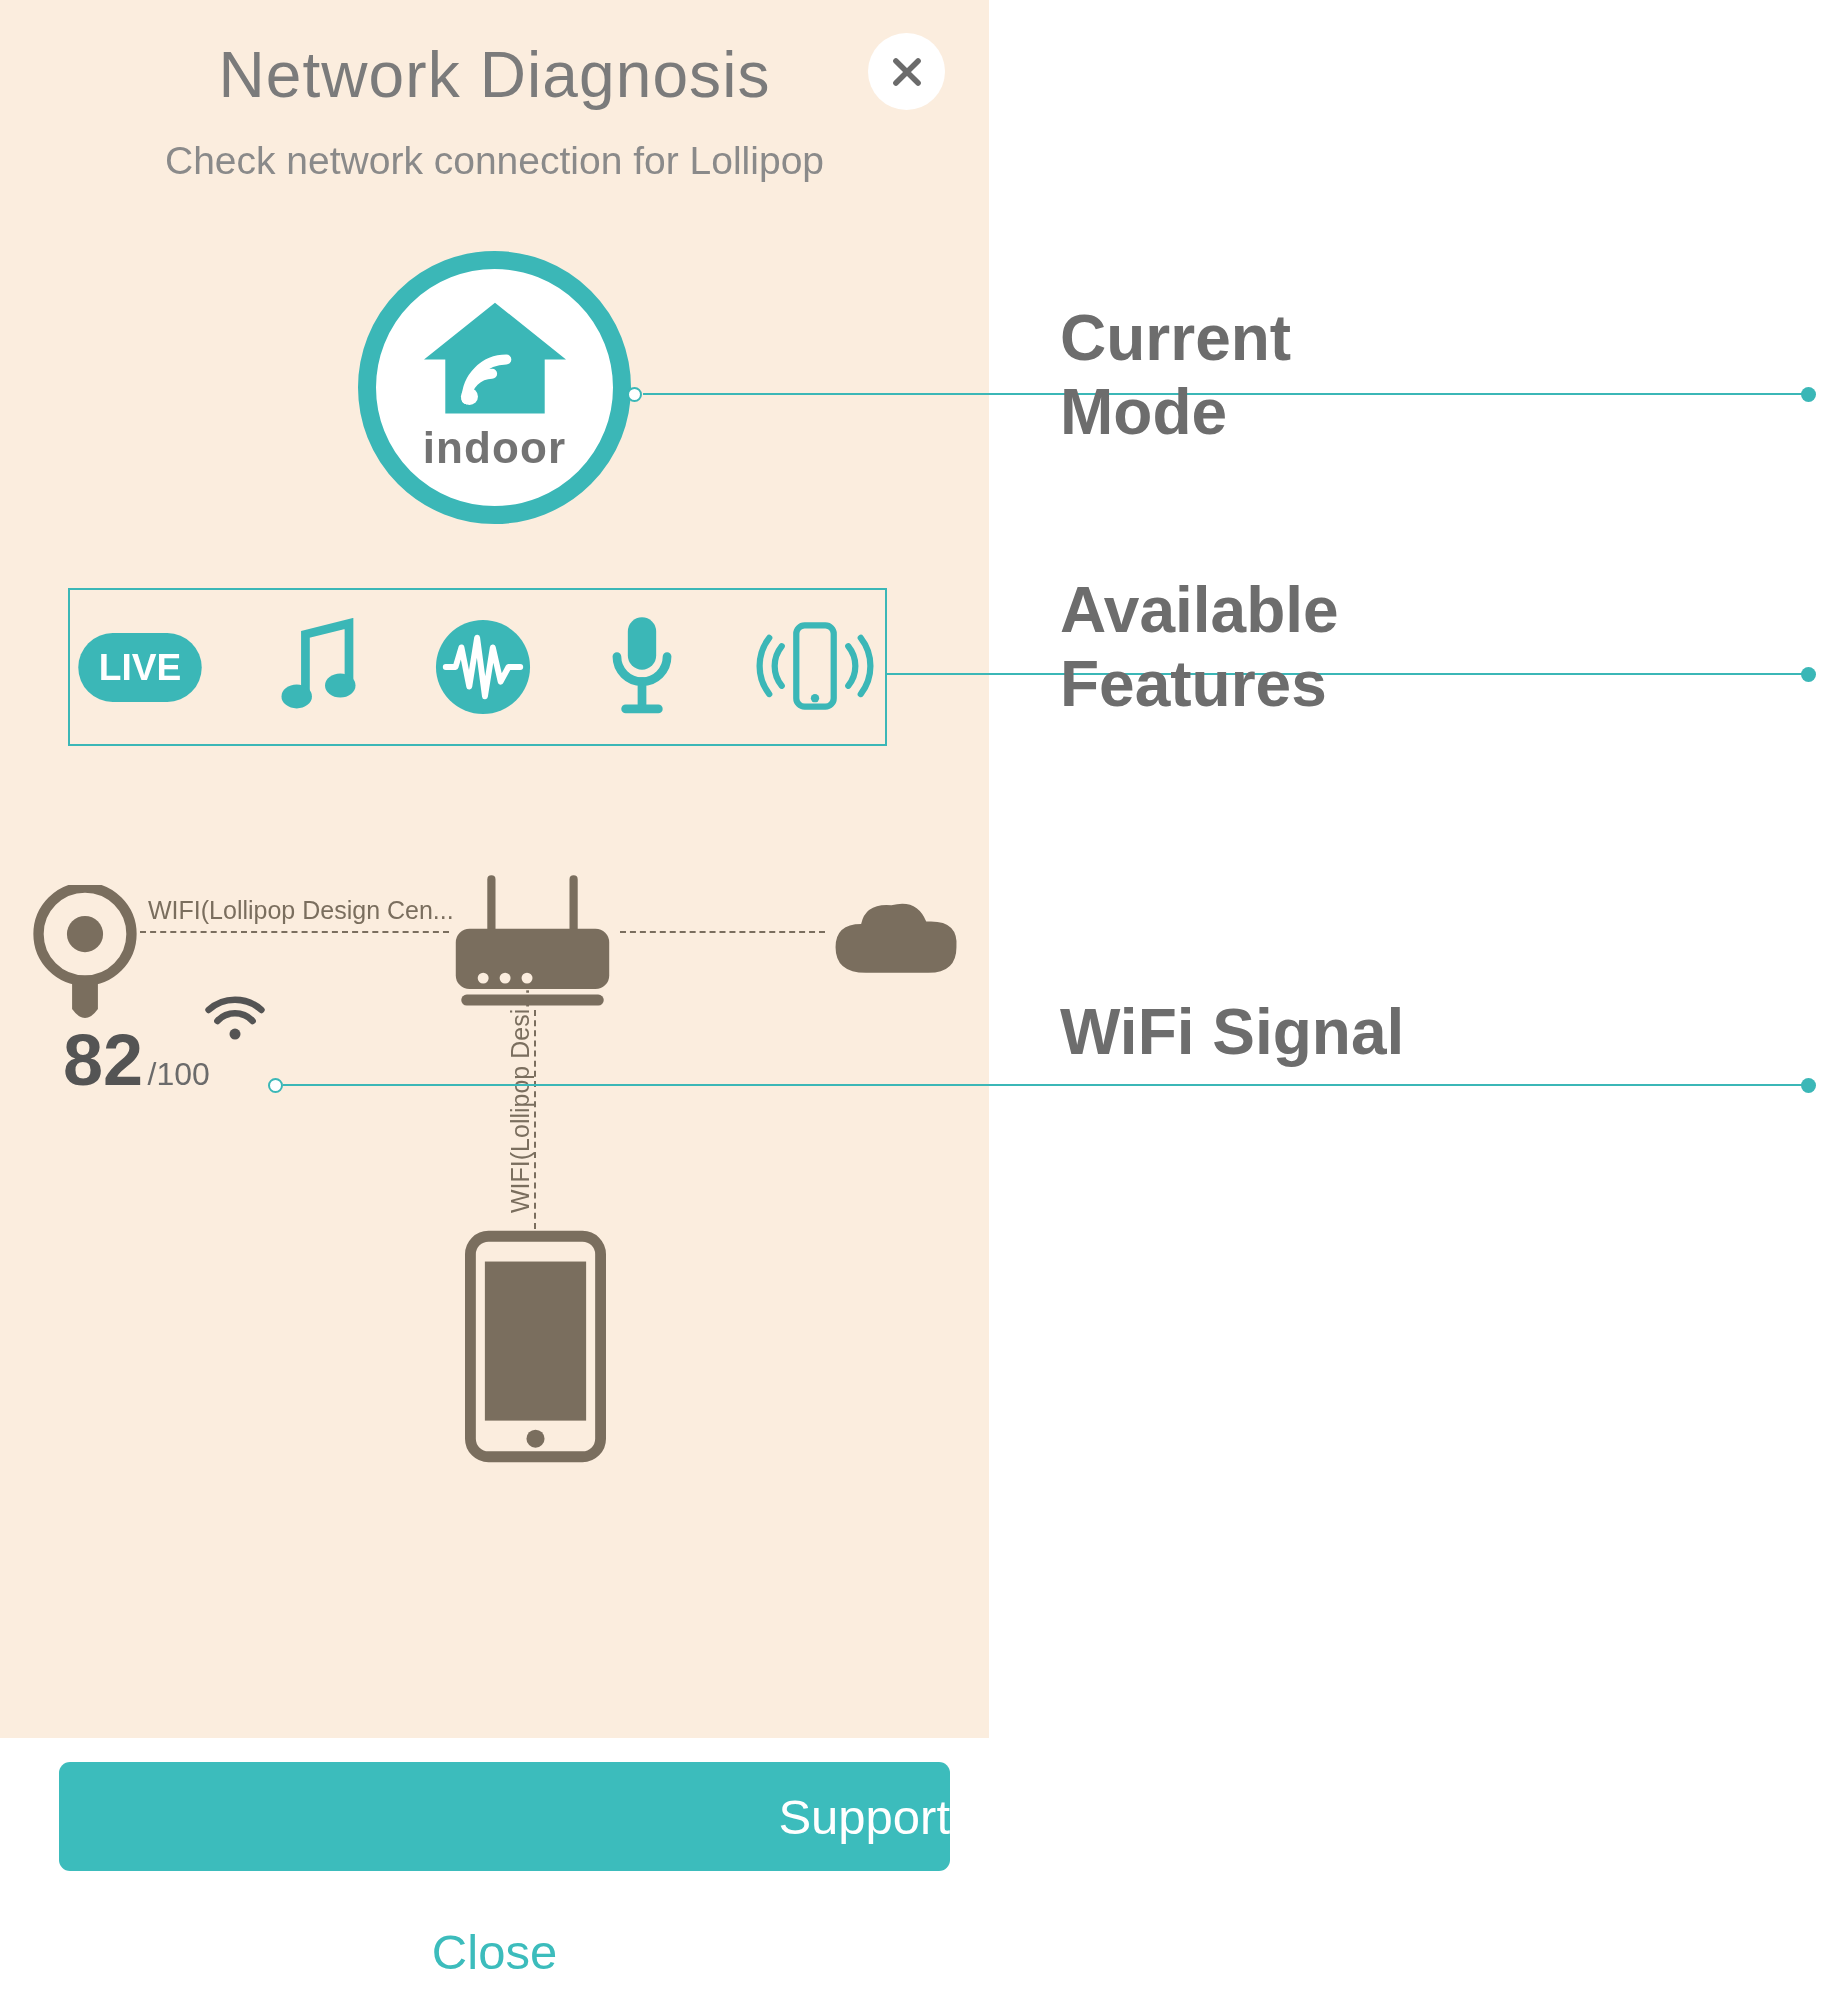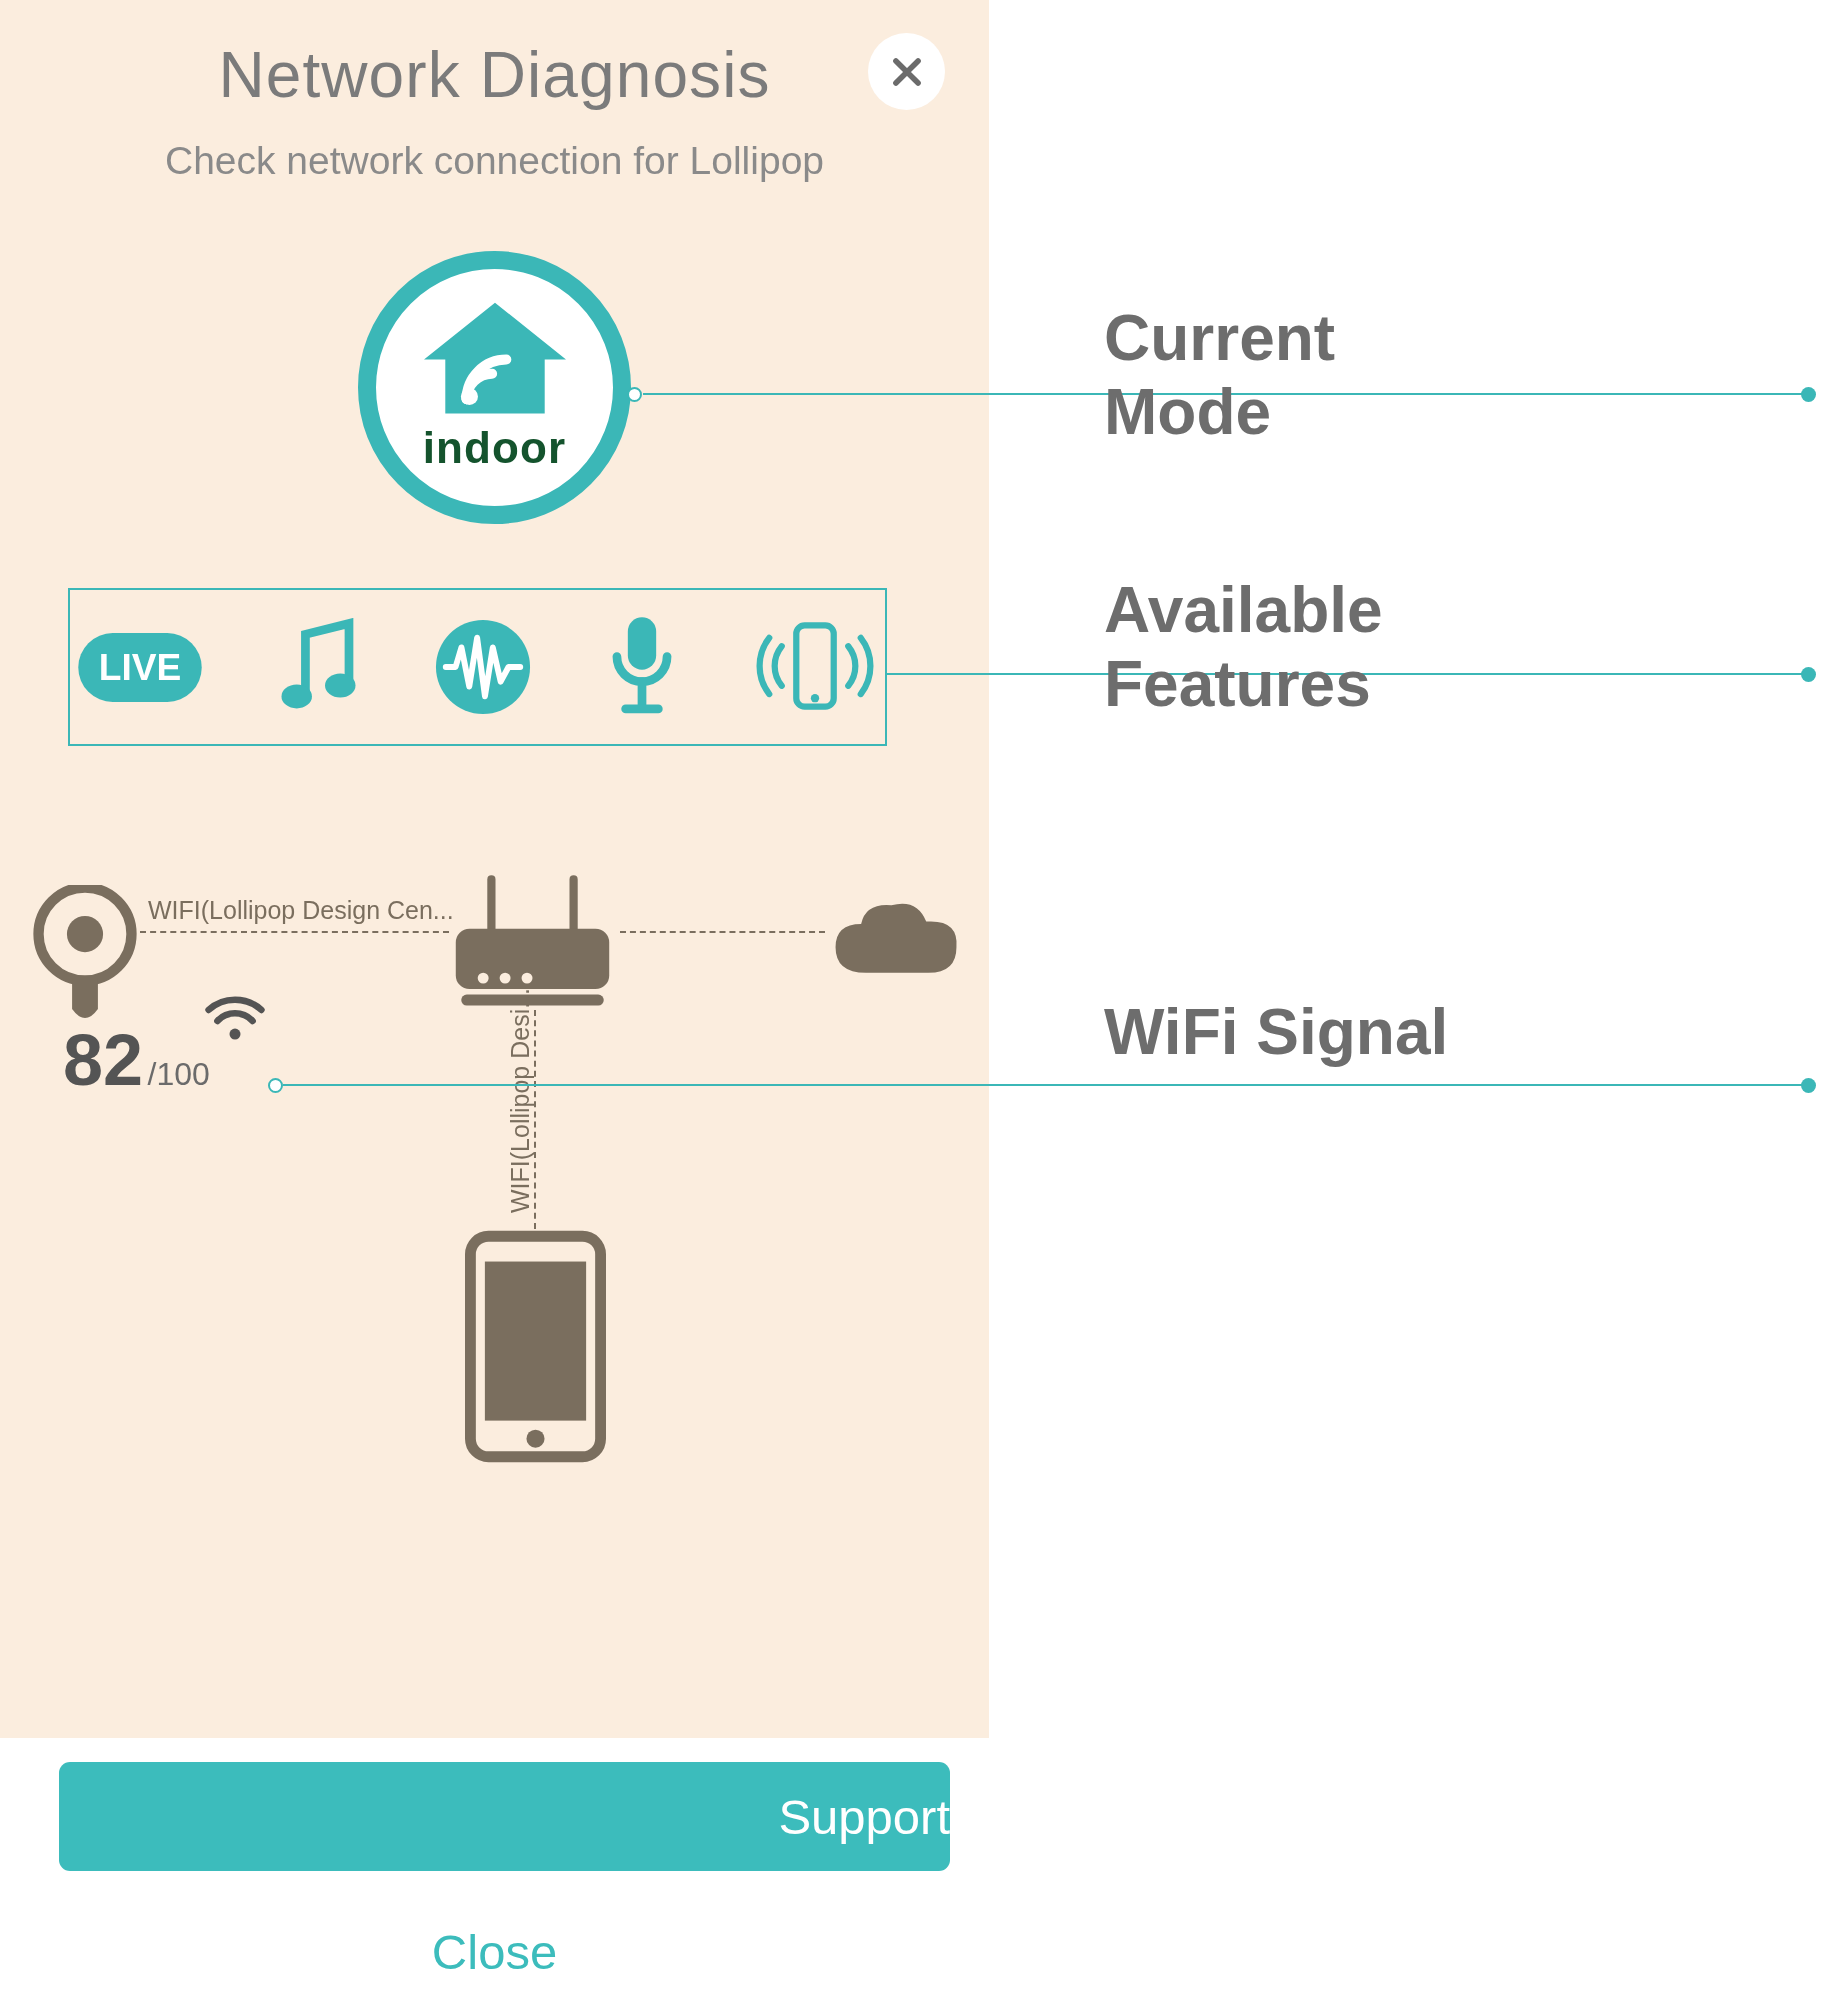--- a/index.html
+++ b/index.html
@@ -52,21 +52,21 @@
     top: 251px;
     left: 358px;
     width: 273px; height: 273px;
     border-radius: 50%;
     border: 18.6px solid #3bb7b7;
     background: #fff;
     display: flex; flex-direction: column; align-items: center; justify-content: center;
   }
   .mode-badge .house { width: 142px; height: 115px; }
   .mode-badge-label {
-    color: #14532d;
+    color: #737373;
     font-size: 44px;
     font-weight: 600;
     margin-top: 5.5px;
     letter-spacing: 1.1px;
   }
 
   
   .features {
     position: absolute;
     top: 588px;
@@ -151,21 +151,20 @@
     font-weight: 500;
     cursor: pointer;
   }
 
   
   .callout {
     position: absolute;
     color: #6d6d6d;
     font-size: 64px;
     font-weight: 700;
-    margin-left: 44px;
   }
   .callout-line {
     position: absolute;
     height: 2.2px;
     background: #3bb7b7;
   }
   .callout-dot, .callout-dot-open {
     position: absolute;
     width: 15.3px; height: 15.3px;
     border-radius: 50%;

